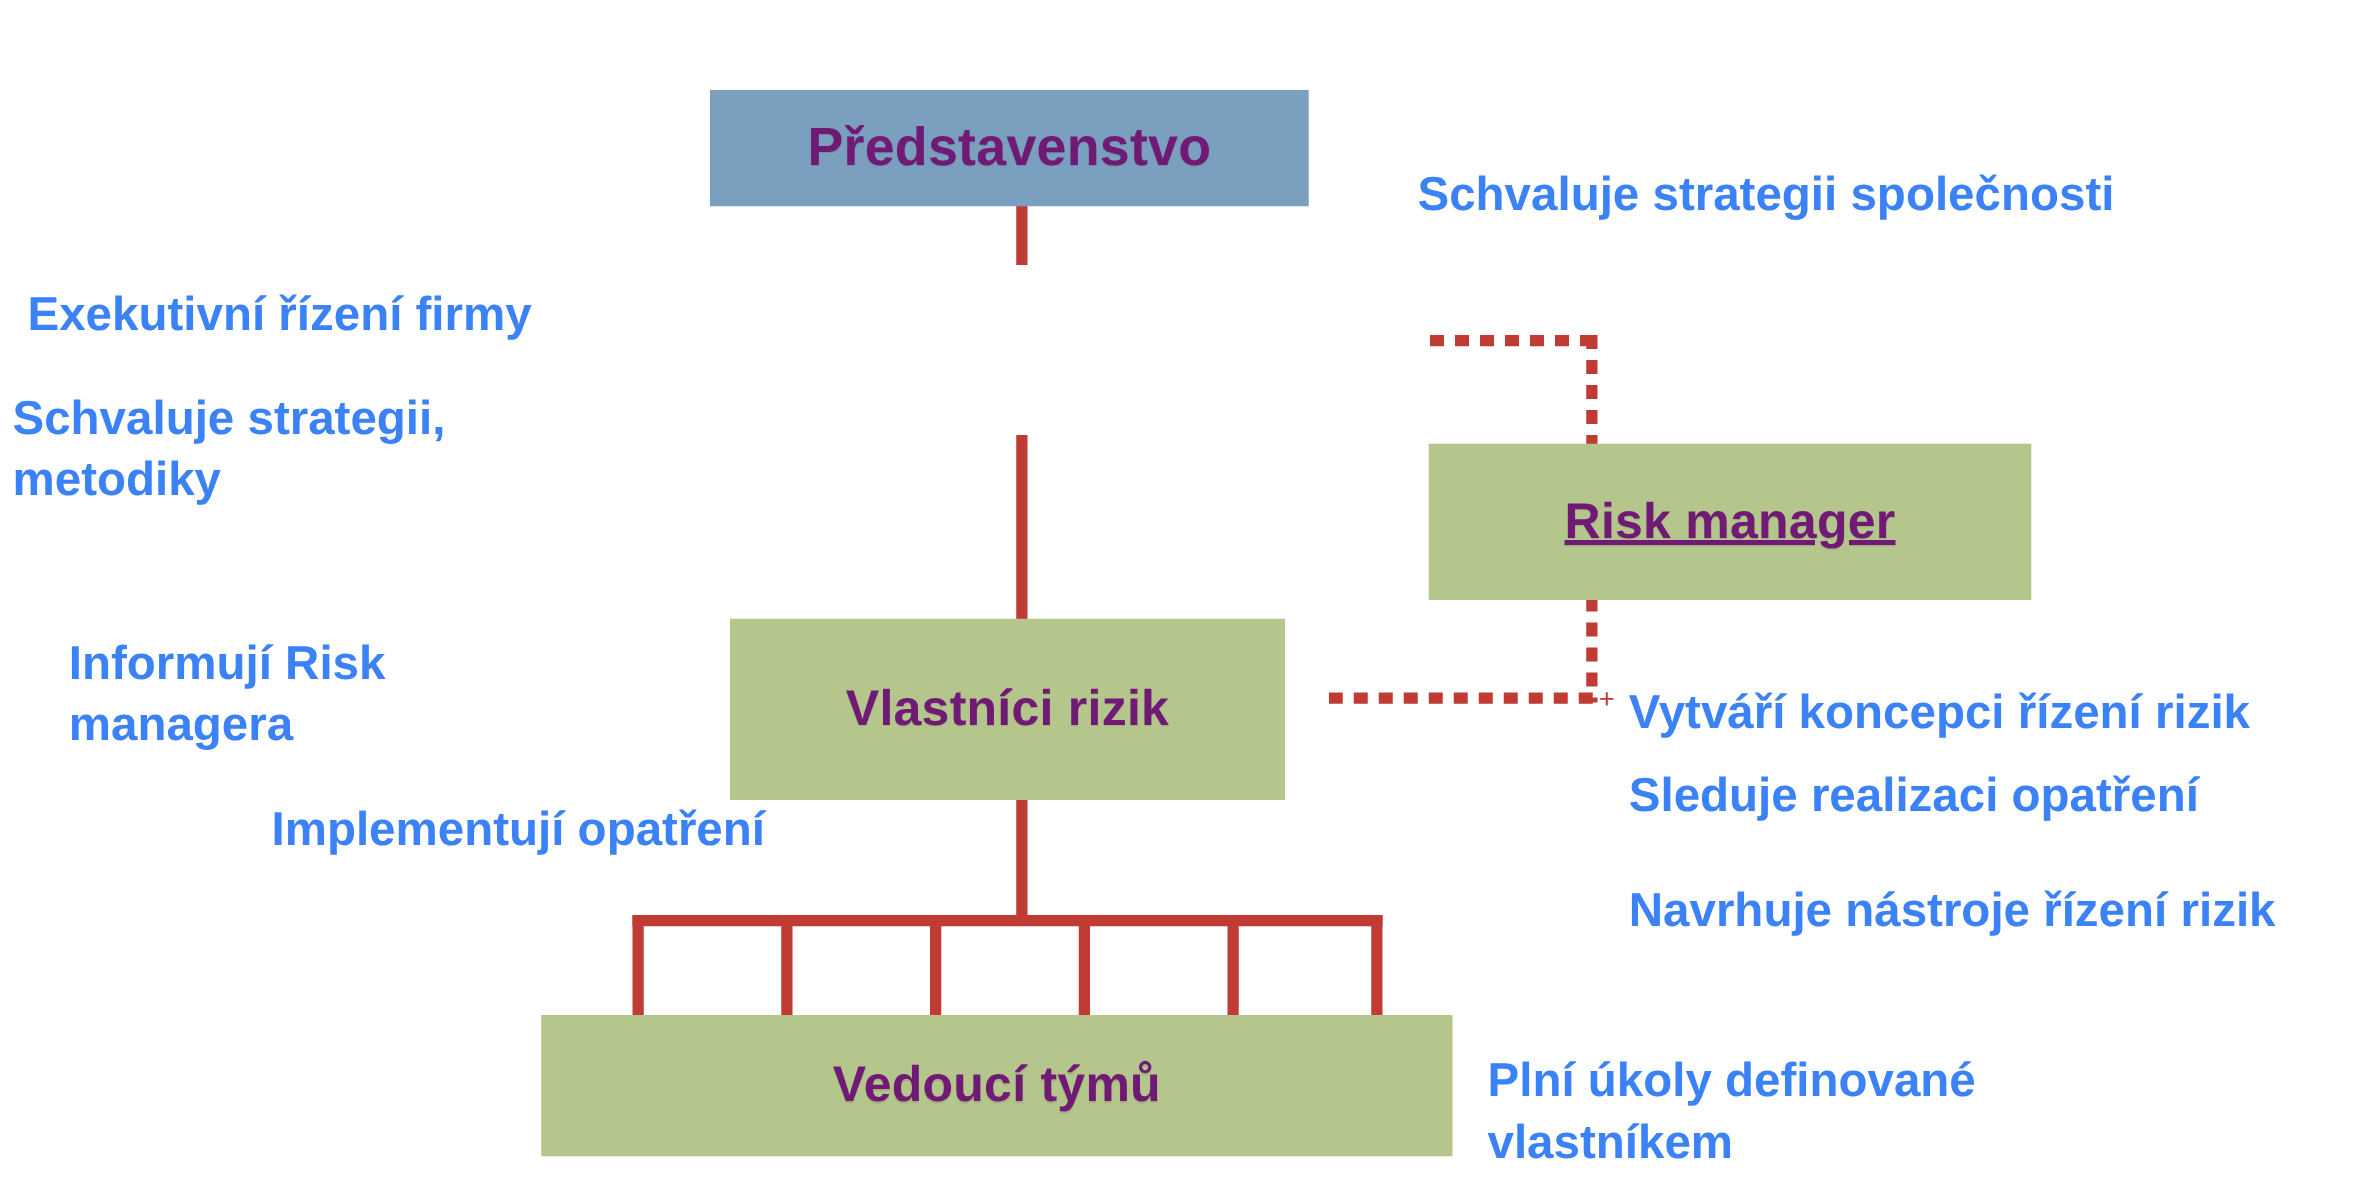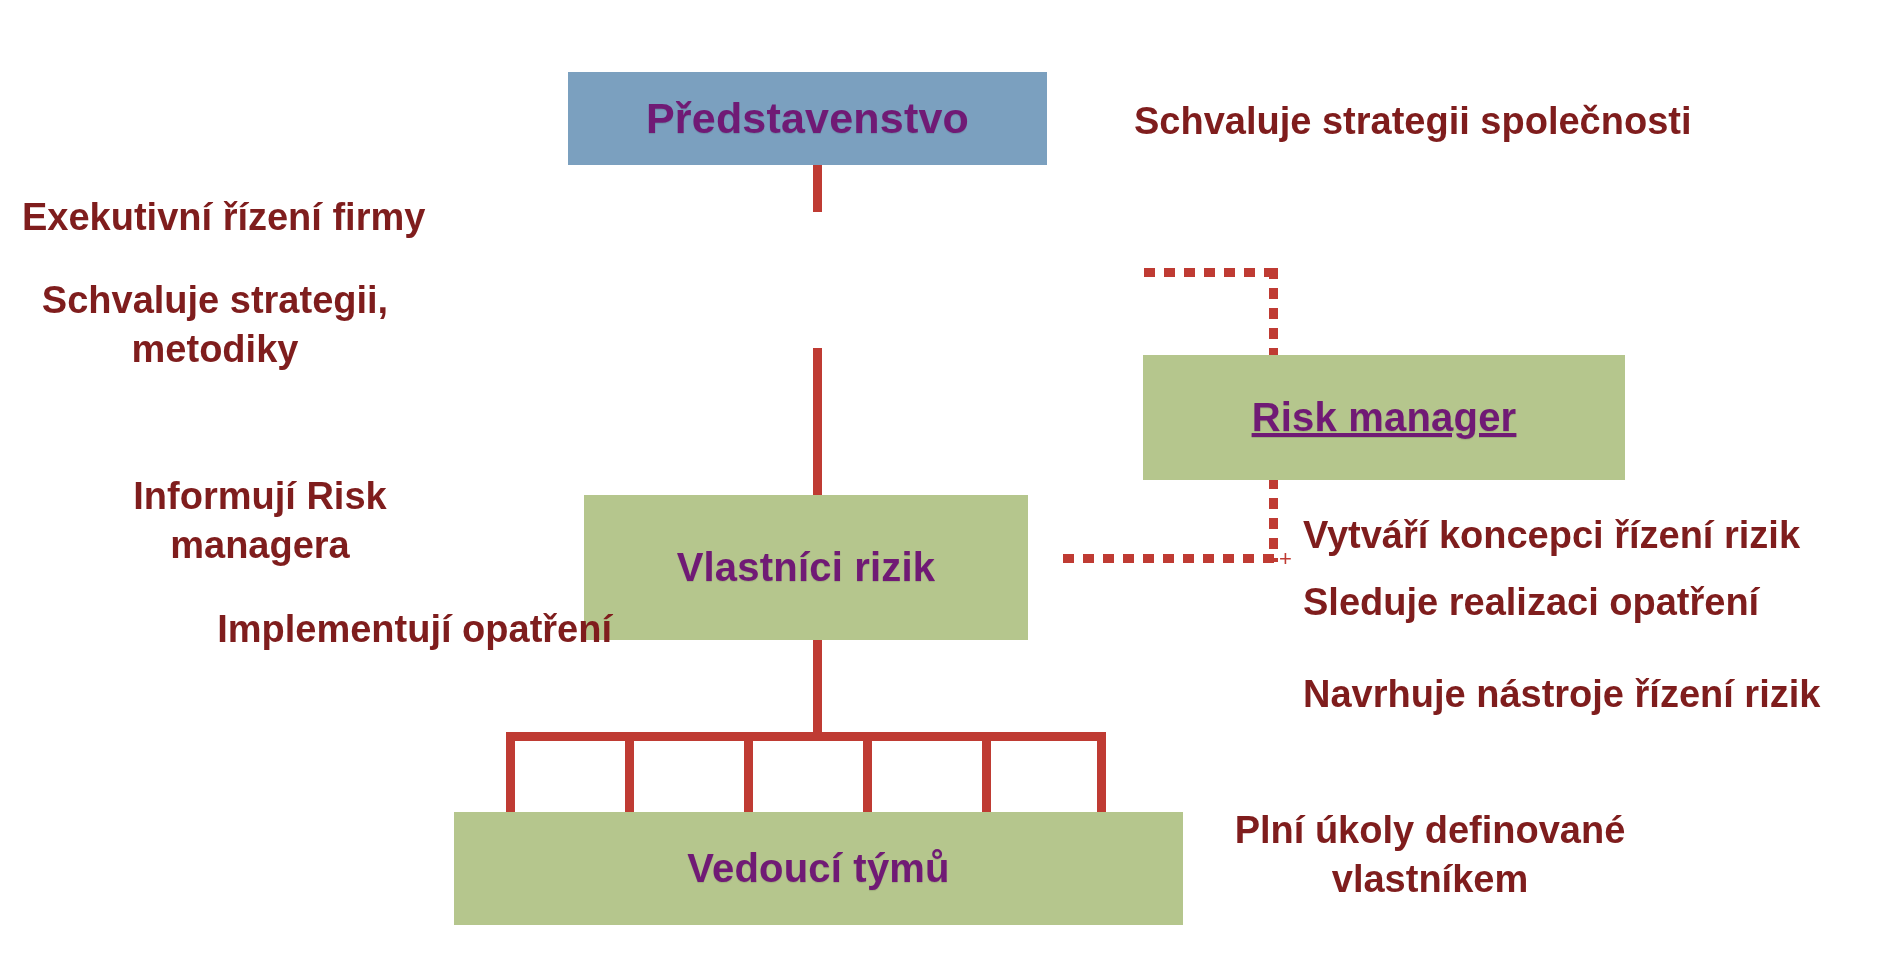--- a/index.html
+++ b/index.html
@@ -5,23 +5,23 @@
   html,body{margin:0;padding:0;background:#ffffff;}
   body{font-family:"Liberation Sans","DejaVu Sans",sans-serif;}
   #canvas{position:relative;width:1898px;height:960px;background:#ffffff;overflow:hidden;}
 
   .box{position:absolute;display:flex;align-items:center;justify-content:center;
        color:#701a75;font-weight:bold;letter-spacing:.2px;text-align:center;
        text-shadow:0 1px 1px rgba(0,0,0,.12);}
   .box.blue{background:#7ba0bf;font-size:43px;}
   .box.green{background:#b5c68d;font-size:40px;}
 
-  .note{position:absolute;color:#7f1d1d;font-weight:bold;font-size:38px;
-        line-height:1.28;white-space:pre-line;}
-  .note.center{text-align:center;}
+  .note{position:absolute;color:#3b82f6;font-weight:bold;font-size:38px;
+        line-height:1.28;white-space:pre-line;margin-top:35px;}
+  .note.center{text-align:left;}
   .note.left{text-align:left;}
 
   .conn{position:absolute;background:#bf3b33;}
   .vline{width:9px;}
   .hline{height:9px;}
 
   .dotted-h{position:absolute;height:9px;
      background-image:linear-gradient(to right,#bf3b33 0 11px,transparent 11px 20px);
      background-size:20px 9px;background-repeat:repeat-x;}
   .dotted-v{position:absolute;width:9px;
@@ -62,21 +62,21 @@
 
 
   <div class="box green" style="left:1143px;top:355px;width:482px;height:125px;text-decoration:underline;">
     <span>Risk manager</span>
   </div>
 
   <div class="box green" style="left:584px;top:495px;width:444px;height:145px;">
     <span>Vlastníci rizik</span>
   </div>
 
-  <div class="box green" style="left:433px;top:812px;width:729px;height:113px;margin-left:21px;">
+  <div class="box green" style="left:433px;top:812px;width:729px;height:113px;">
     <span>Vedoucí týmů</span>
   </div>
 
   <div class="note left" style="left:1134px;top:97px;width:620px;">Schvaluje strategii společnosti</div>
 
   <div class="note left" style="left:22px;top:193px;width:470px;">Exekutivní řízení firmy</div>
 
   <div class="note center" style="left:10px;top:276px;width:410px;">Schvaluje strategii,
 metodiky</div>
 

